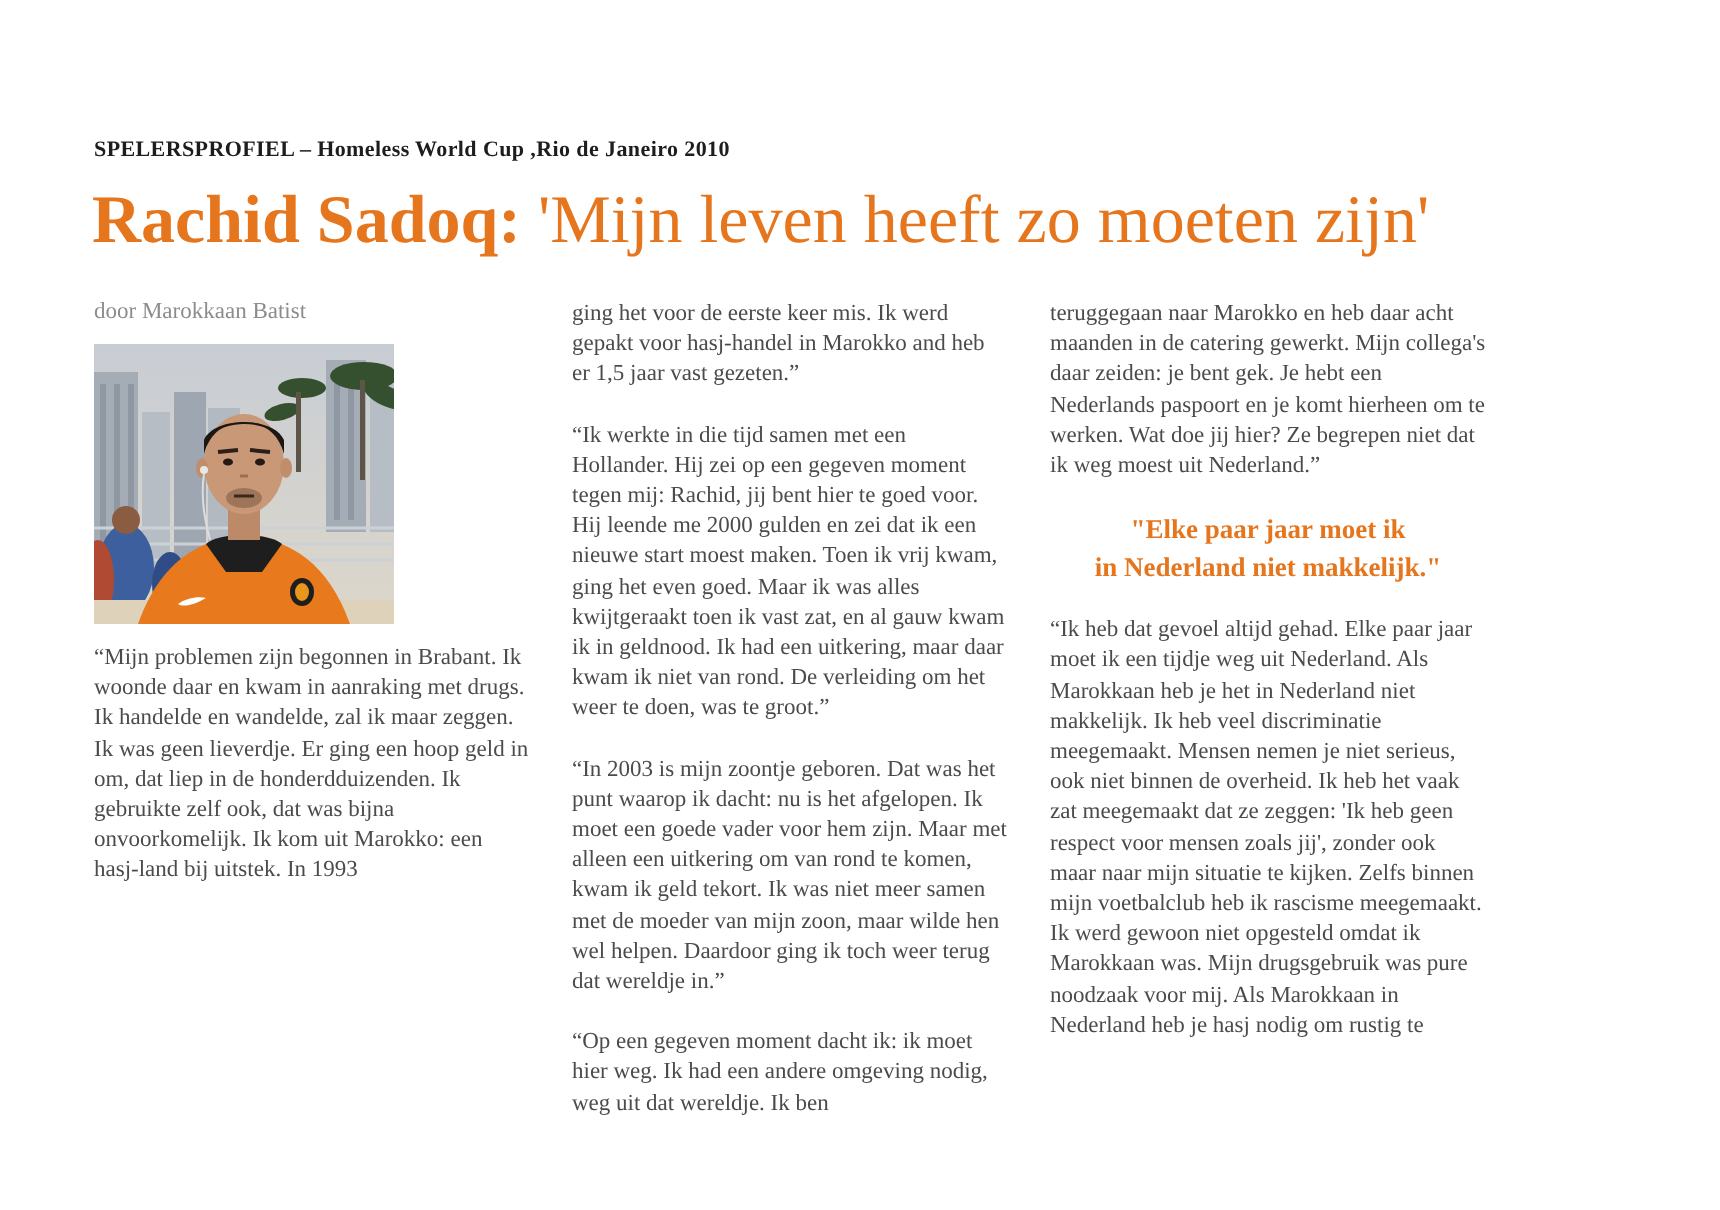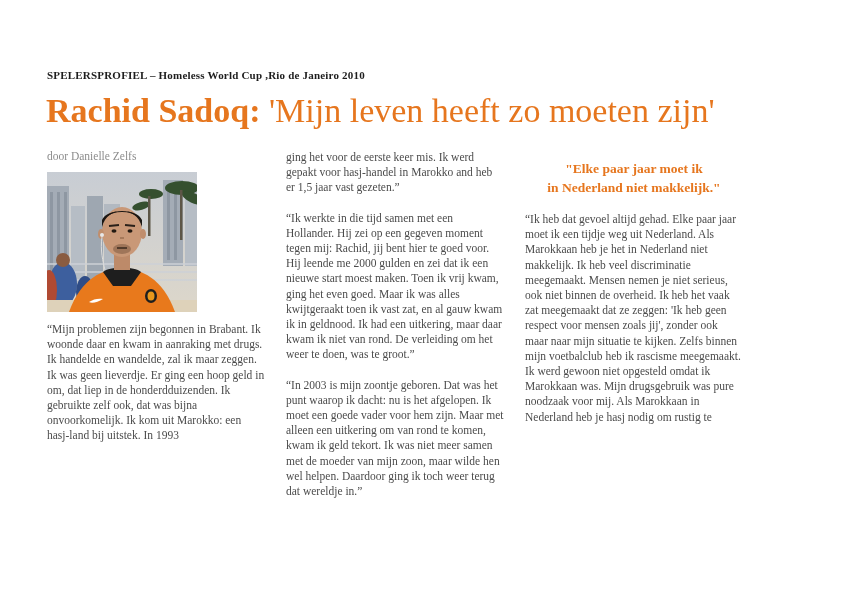--- a/index.html
+++ b/index.html
@@ -81,21 +81,21 @@
 
   <div class="kicker">SPELERSPROFIEL – Homeless World Cup ,Rio de Janeiro 2010</div>
 
   <h1 class="headline" style="margin:0;">
     <span class="t-bold">Rachid Sadoq:</span><span class="t-reg"> 'Mijn leven heeft zo moeten zijn'</span>
   </h1>
 
   <div class="columns">
 
     <div class="col">
-      <p class="byline">door Danielle Zelfs</p>
+      <p class="byline">door Marokkaan Batist</p>
 
       <svg class="photo-frame" viewBox="0 0 150 140" xmlns="http://www.w3.org/2000/svg">
         <defs>
           <linearGradient id="skyGrad" x1="0" y1="0" x2="0" y2="1">
             <stop offset="0" stop-color="#c8cdd4"></stop>
             <stop offset="1" stop-color="#ddd7ca"></stop>
           </linearGradient>
         </defs>
 
         <rect x="0" y="0" width="150" height="140" fill="url(#skyGrad)"></rect>
@@ -165,23 +165,25 @@
         </g>
       </svg>
 
       <p class="body-par">“Mijn problemen zijn begonnen in Brabant. Ik woonde daar en kwam in aanraking met drugs. Ik handelde en wandelde, zal ik maar zeggen. Ik was geen lieverdje. Er ging een hoop geld in om, dat liep in de honderdduizenden. Ik gebruikte zelf ook, dat was bijna onvoorkomelijk. Ik kom uit Marokko: een hasj-land bij uitstek. In 1993</p>
     </div>
 
     <div class="col">
       <p class="body-par">ging het voor de eerste keer mis. Ik werd gepakt voor hasj-handel in Marokko and heb er 1,5 jaar vast gezeten.”</p>
       <p class="body-par">“Ik werkte in die tijd samen met een Hollander. Hij zei op een gegeven moment tegen mij: Rachid, jij bent hier te goed voor. Hij leende me 2000 gulden en zei dat ik een nieuwe start moest maken. Toen ik vrij kwam, ging het even goed. Maar ik was alles kwijtgeraakt toen ik vast zat, en al gauw kwam ik in geldnood. Ik had een uitkering, maar daar kwam ik niet van rond. De verleiding om het weer te doen, was te groot.”</p>
       <p class="body-par">“In 2003 is mijn zoontje geboren. Dat was het punt waarop ik dacht: nu is het afgelopen. Ik moet een goede vader voor hem zijn. Maar met alleen een uitkering om van rond te komen, kwam ik geld tekort. Ik was niet meer samen met de moeder van mijn zoon, maar wilde hen wel helpen. Daardoor ging ik toch weer terug dat wereldje in.”</p>
+      <p class="body-par">“Op een gegeven moment dacht ik: ik moet hier weg. Ik had een andere omgeving nodig, weg uit dat wereldje. Ik ben</p>
     </div>
 
     <div class="col">
+      <p class="body-par">teruggegaan naar Marokko en heb daar acht maanden in de catering gewerkt. Mijn collega's daar zeiden: je bent gek. Je hebt een Nederlands paspoort en je komt hierheen om te werken. Wat doe jij hier? Ze begrepen niet dat ik weg moest uit Nederland.”</p>
 
       <div class="pull-quote">
         <span class="pq-line">"Elke paar jaar moet ik</span>
         <span class="pq-line">in Nederland niet makkelijk."</span>
       </div>
 
       <p class="body-par">“Ik heb dat gevoel altijd gehad. Elke paar jaar moet ik een tijdje weg uit Nederland. Als Marokkaan heb je het in Nederland niet makkelijk. Ik heb veel discriminatie meegemaakt. Mensen nemen je niet serieus, ook niet binnen de overheid. Ik heb het vaak zat meegemaakt dat ze zeggen: 'Ik heb geen respect voor mensen zoals jij', zonder ook maar naar mijn situatie te kijken. Zelfs binnen mijn voetbalclub heb ik rascisme meegemaakt. Ik werd gewoon niet opgesteld omdat ik Marokkaan was. Mijn drugsgebruik was pure noodzaak voor mij. Als Marokkaan in Nederland heb je hasj nodig om rustig te</p>
     </div>
 
   </div>

